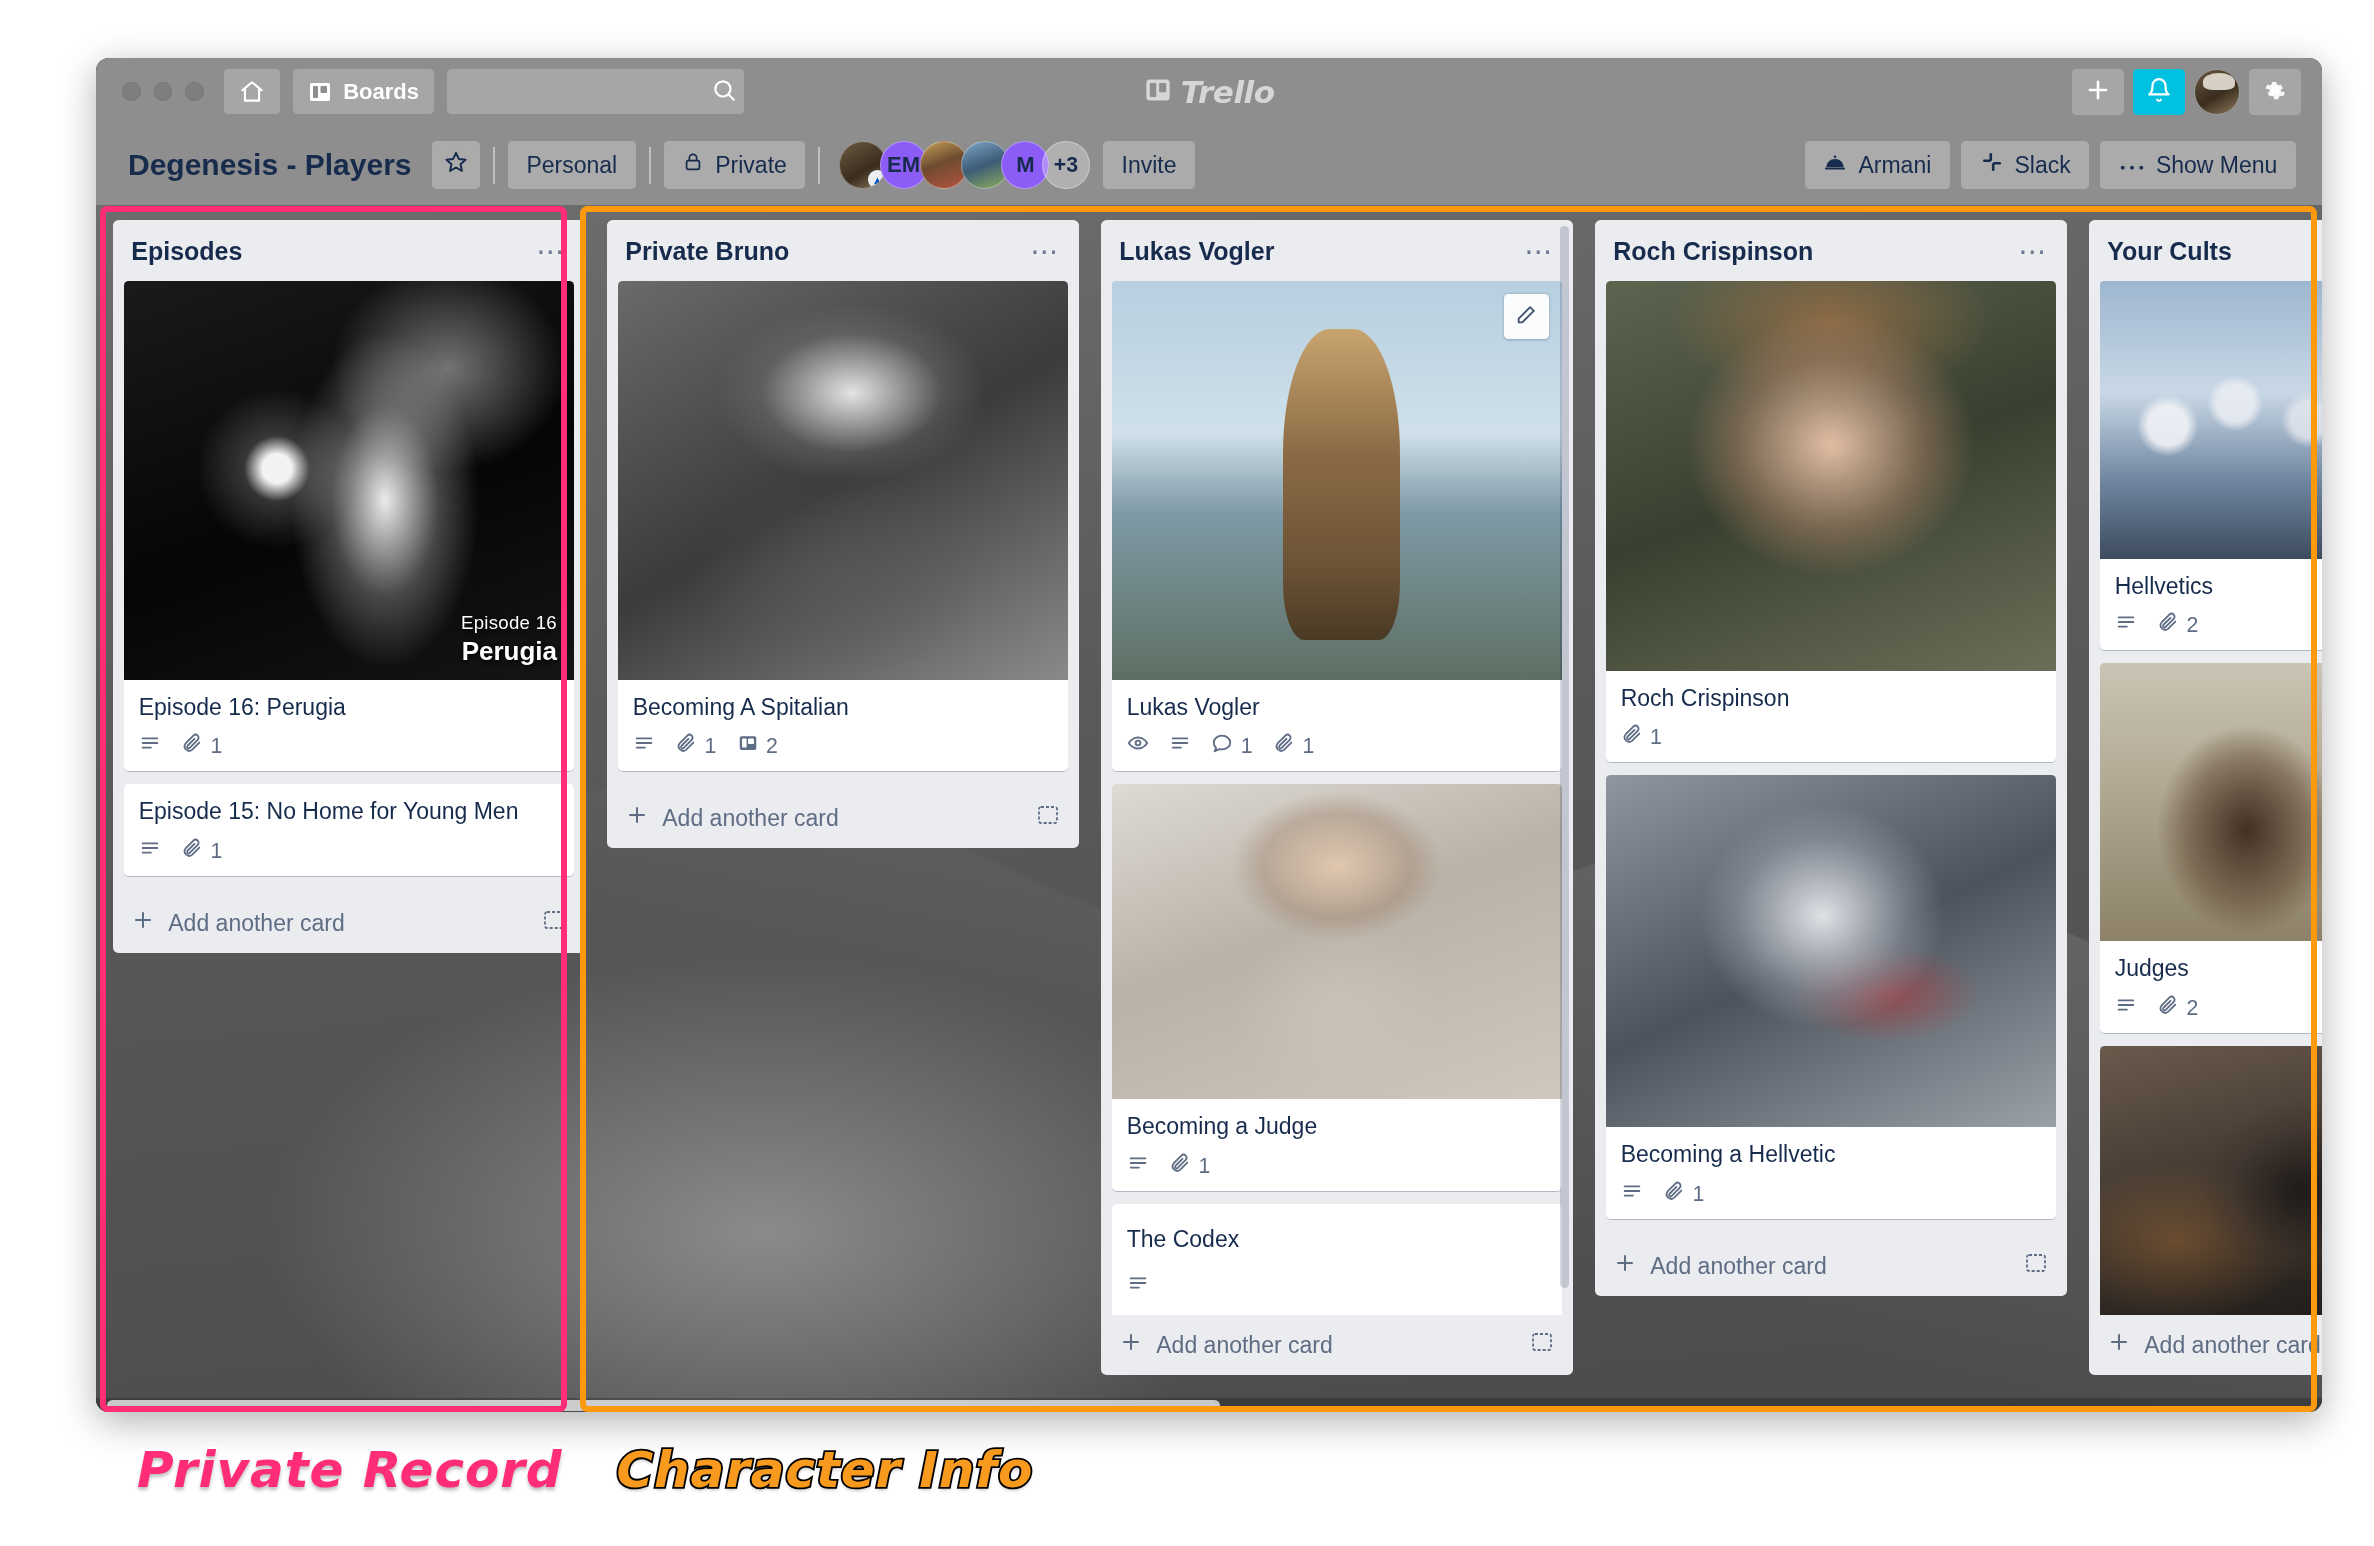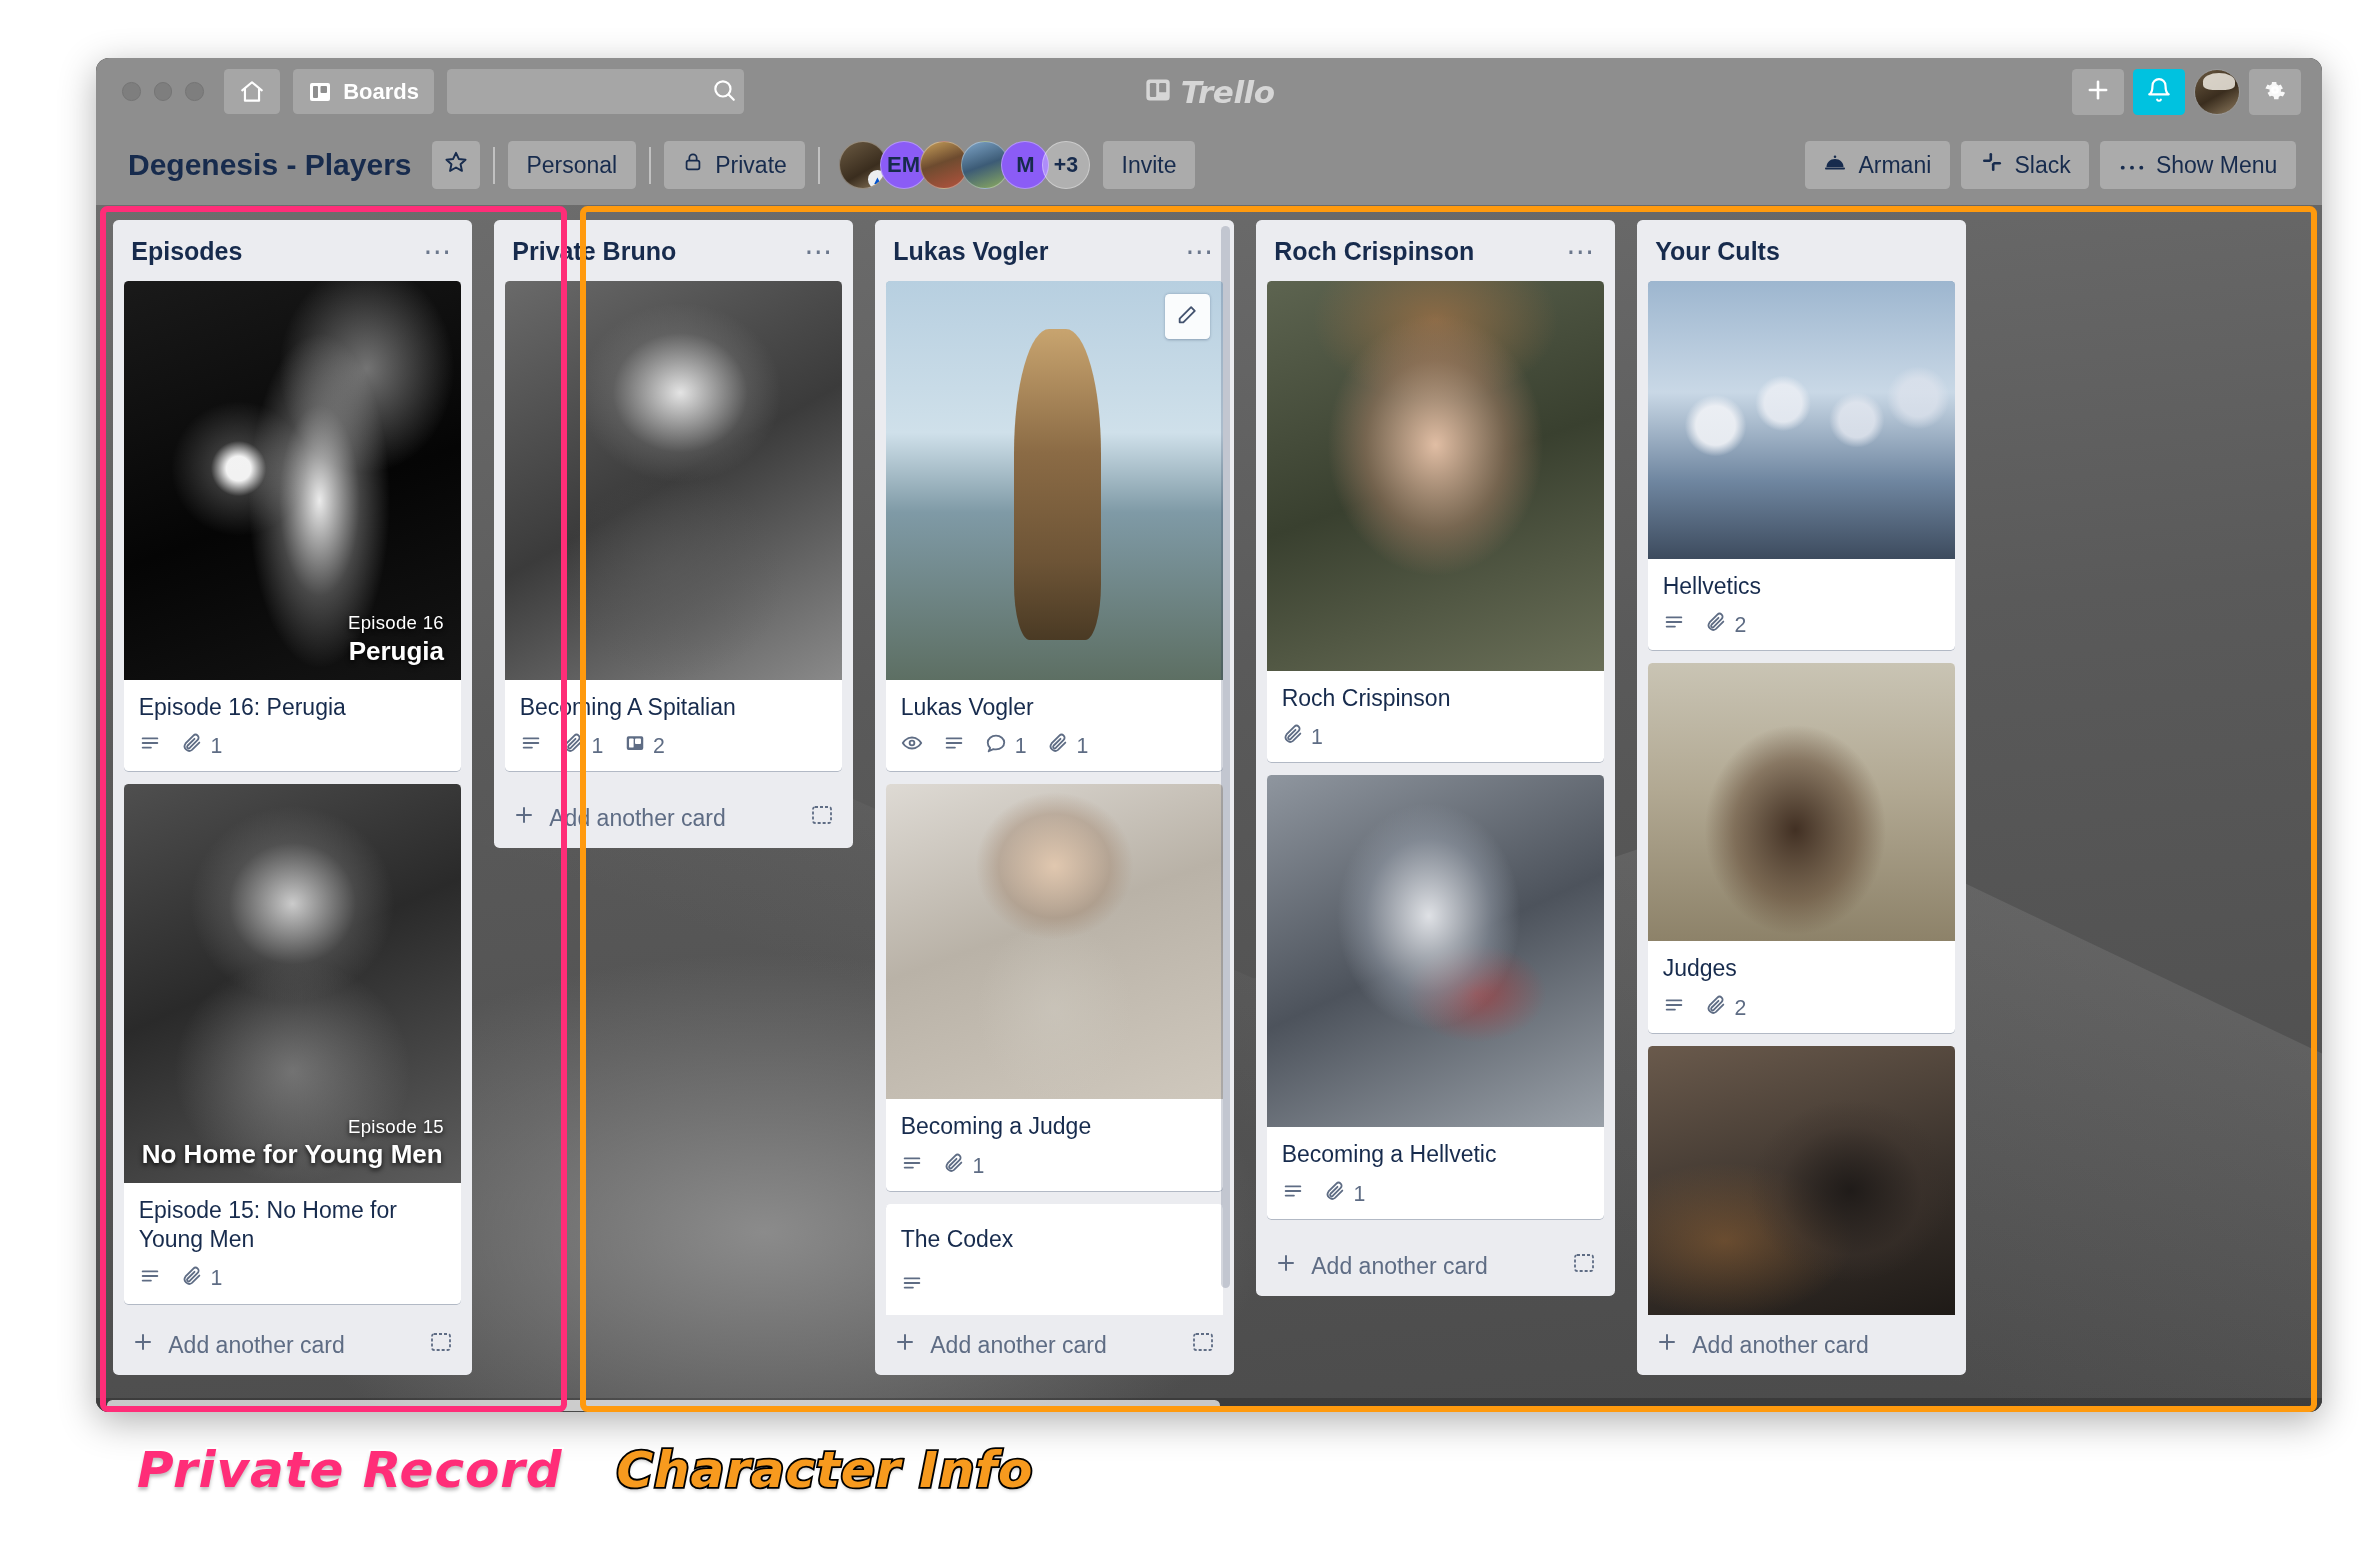--- a/index.html
+++ b/index.html
@@ -213,21 +213,21 @@
     display: flex;
     align-items: flex-start;
     gap: 0;
     padding: 15px 0 0 16.7px;
     height: 100%;
   }
 
   .list-wrap { flex: 0 0 auto; margin-right: 22px; }
 
   .list {
-    width: 359px;
+    width: 472px;
     background: #ebecf0;
     border-radius: 5.6px;
     padding: 0 0 5.6px 0;
     display: flex;
     flex-direction: column;
     max-height: 1155px;
   }
   .list-header {
     display: flex; align-items: center;
     padding: 16.7px 18.6px 11px 18.6px;
@@ -612,26 +612,20 @@
                             <path d="M20 11.5l-8 8a5 5 0 0 1-7-7l8.5-8.5a3.3 3.3 0 0 1 4.7 4.7L9.5 17.4a1.7 1.7 0 0 1-2.4-2.4l7.6-7.6"></path>
                           </svg>
                       </span>
                       <span>1</span>
                     </span>
                   </div>
                 </div>
               </div>
 
               <div class="card">
-                <div class="card-cover cover-nohome">
-                  <div class="cover-caption center">
-                    <div class="eptag">Episode 15</div>
-                    <div class="epname">No Home for Young Men</div>
-                  </div>
-                </div>
                 <div class="card-body">
                   <div class="card-title">Episode 15: No Home for Young Men</div>
                   <div class="badges">
                     <span class="badge">
                       <span>
                         <svg width="22" height="22" viewBox="0 0 24 24" stroke="#5e6c84" stroke-width="2" stroke-linecap="round">
                             <line x1="4" y1="7" x2="20" y2="7"></line>
                             <line x1="4" y1="12" x2="20" y2="12"></line>
                             <line x1="4" y1="17" x2="13" y2="17"></line>
                           </svg>

